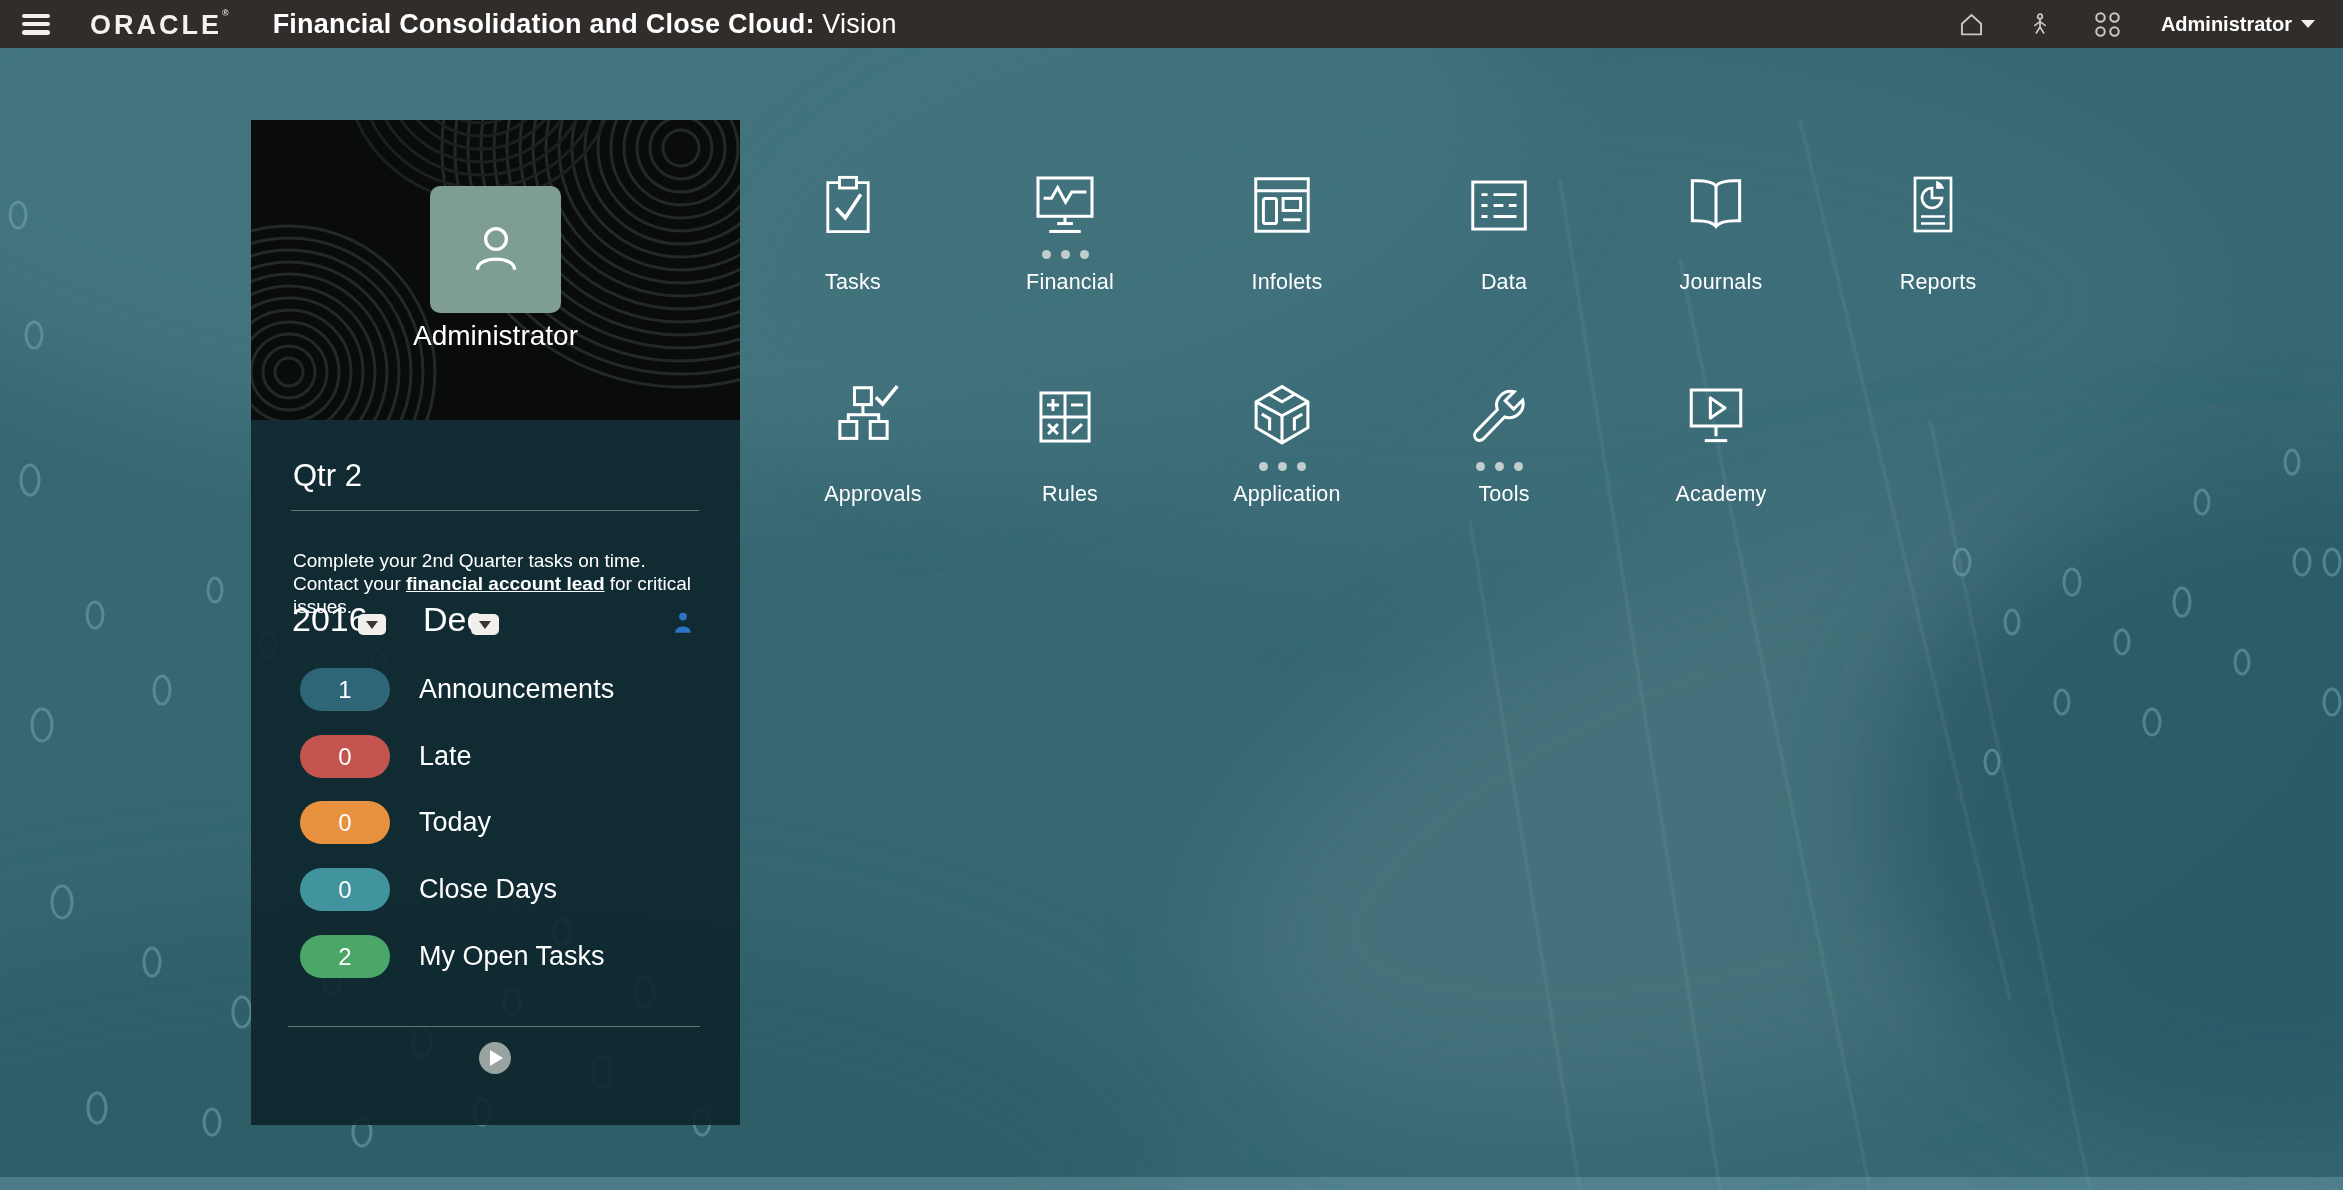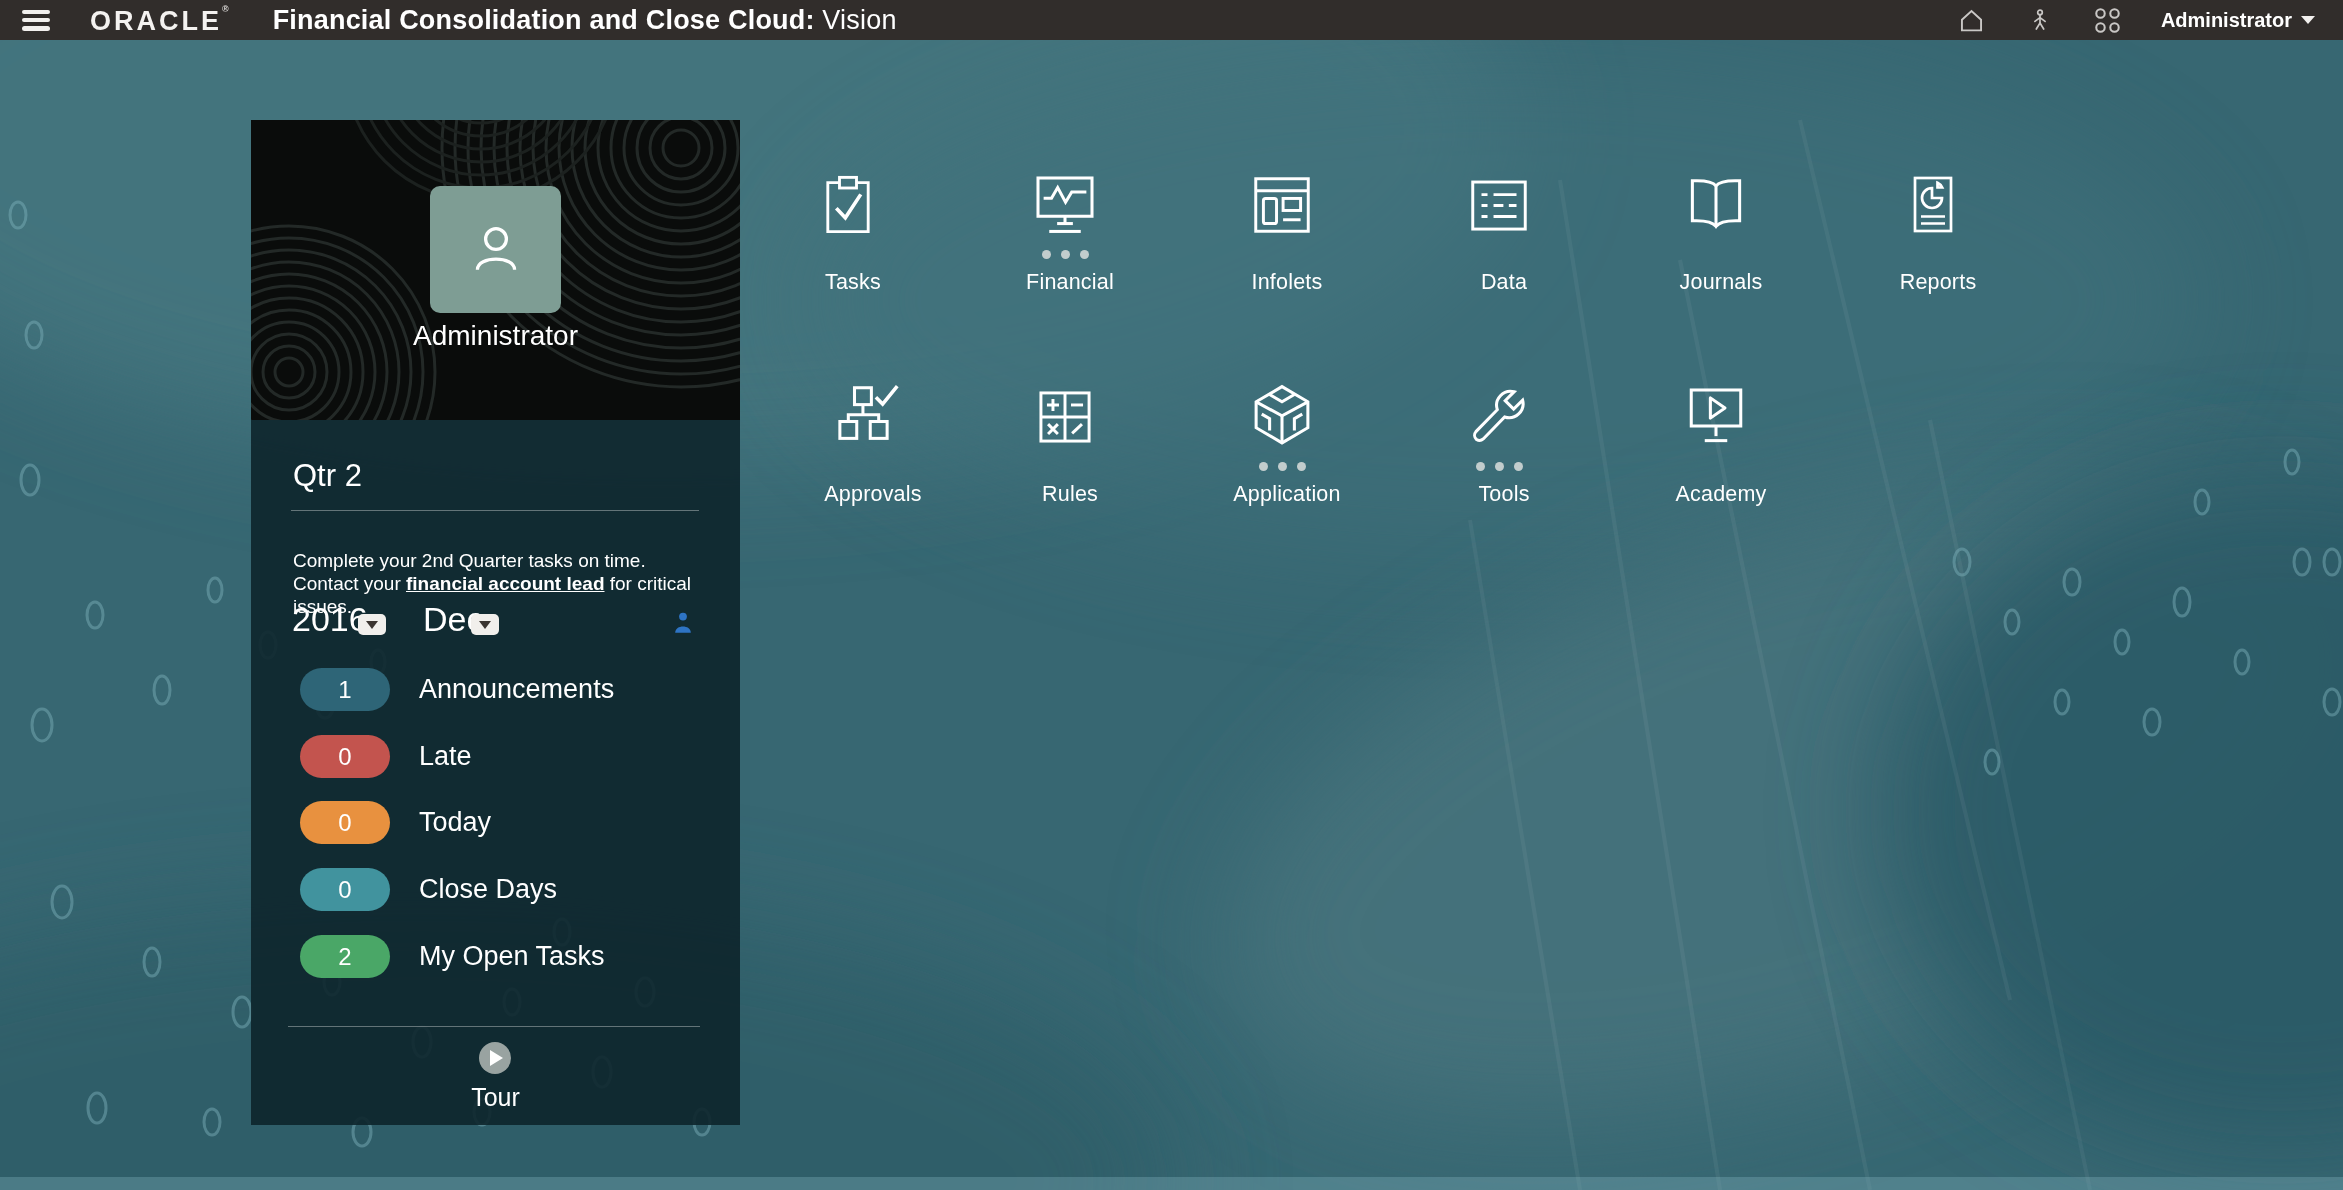--- a/index.html
+++ b/index.html
@@ -10,21 +10,21 @@
   }
   svg { display:block; }
 
   
   #bg { position:absolute; top:0; left:0; z-index:0; }
   .bottom-band { position:absolute; left:0; right:0; bottom:0; height:13px;
     background:rgba(130,178,188,0.35); z-index:1; }
 
   
   .topbar {
-    position:absolute; top:0; left:0; right:0; height:40px; background:#312d2b;
+    position:absolute; top:0; left:0; right:0; height:48px; background:#312d2b;
     display:flex; align-items:center; z-index:10; color:#fff;justify-content:space-between;
   }
   .hamburger { margin-left:22px; width:28px; height:21px; display:flex; flex-direction:column;
     justify-content:space-between; cursor:pointer; }
   .hamburger span { display:block; height:4.5px; border-radius:2.5px; background:#f2f0ee; }
   .brand { margin-left:40px; font-size:27px; font-weight:bold; letter-spacing:3px;
     color:#f4f2f0; line-height:1; }
   .brand sup { font-size:9px; letter-spacing:0; vertical-align:18px; opacity:.85; }
   .app-title { margin-left:44px; font-size:27px; letter-spacing:.2px; }
   .app-title .t-bold { font-weight:bold; }
@@ -284,21 +284,20 @@
     </div>
     <div class="stat-row" style="top:515px">
       <span class="stat-badge" style="background: rgb(74, 167, 103);">2</span>
       <span class="stat-label">My Open Tasks</span>
     </div>
 
     <div class="divider div2"></div>
     <div class="tour-btn">
         <i></i>
       </div>
-    <div class="tour-label">Tour</div>
   </div>
 </aside>
 
 <div class="tile" style="left:740px;top:168px">
   <div class="tile-iconbox">
     <svg width="68" height="72" viewBox="0 0 64 64" class="icon-stroke">
       <path d="M24 11 H13 V57 H51 V11 H40"></path>
       <rect x="24" y="6" width="16" height="10"></rect>
       <path d="M21 35 L29.5 44 L44 22" stroke-width="3.4"></path>
     </svg>

